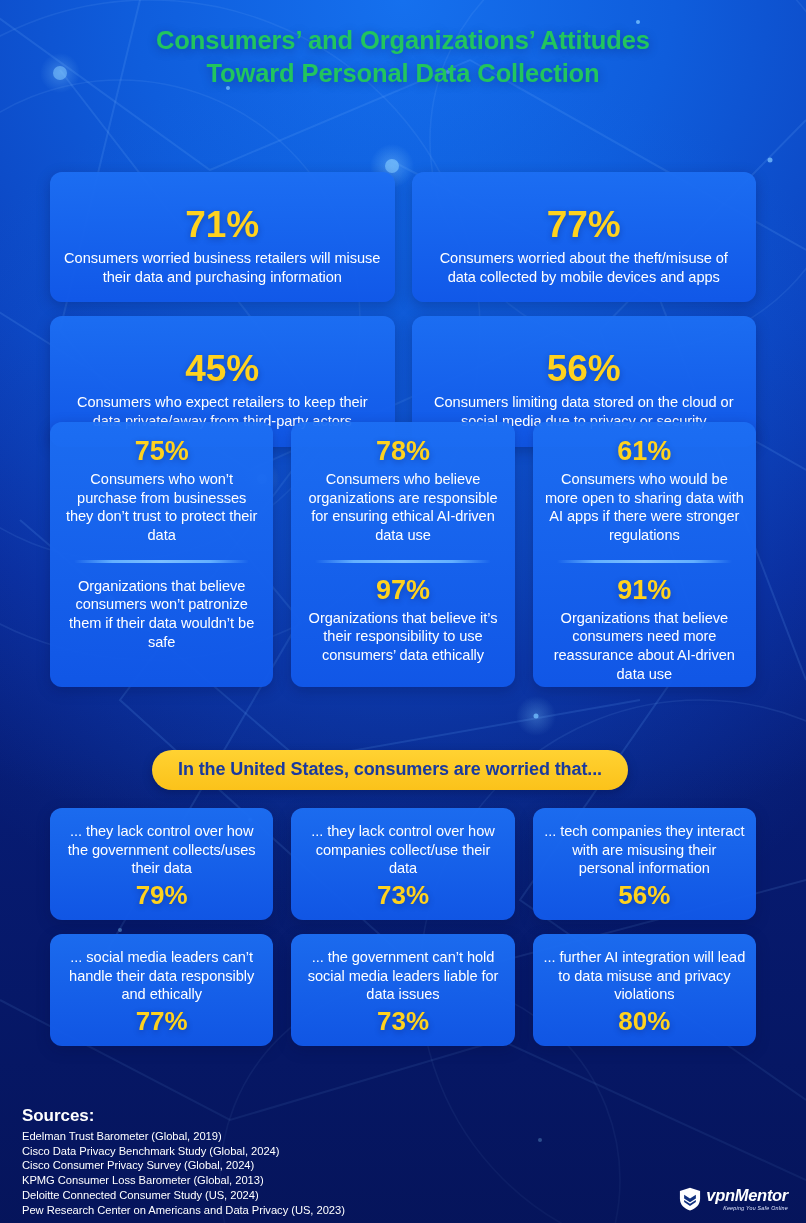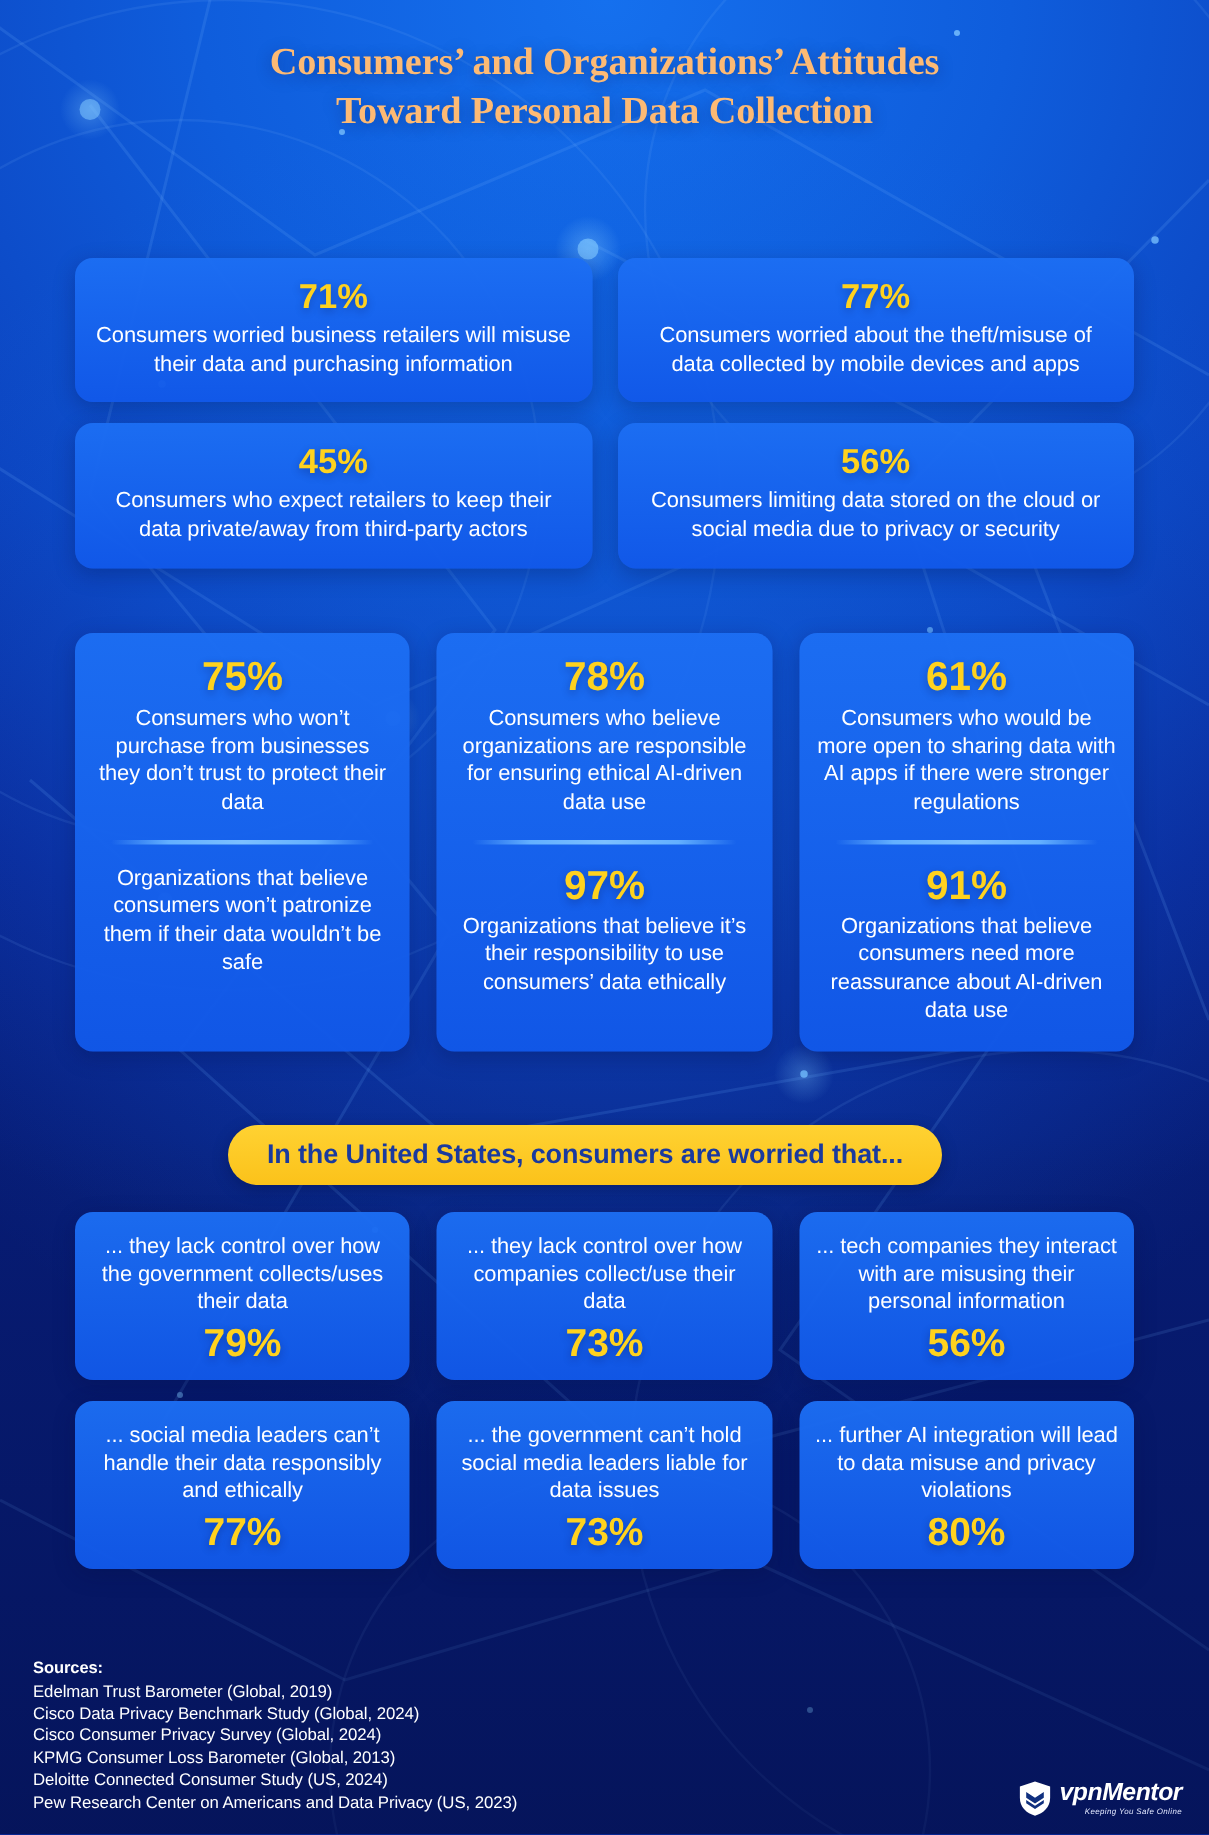--- a/index.html
+++ b/index.html
@@ -30,28 +30,27 @@
       radial-gradient(95% 55% at 50% 42%, rgba(21,118,240,.30) 0%, rgba(21,118,240,0) 70%),
       linear-gradient(180deg, rgba(0,0,0,0) 62%, rgba(4,14,70,.55) 100%);
     pointer-events:none;
   }
 
   #page { position:absolute; inset:0; z-index:3; }
 
   
   .title {
     text-align:center;
-    color:#fdba74;
+    color:#22c55e;
     font-size:25.5px;
     font-weight:bold;
     line-height:1.3;
     letter-spacing:-0.1px;
     padding:24px 44px 0;
     text-shadow:0 2px 10px rgba(0,20,80,.35);
-    font-family:Liberation Serif, serif;
   }
   .title .l2 { display:block; }
 
   .badge-wrap { display:flex; justify-content:center; }
   .badge {
     background:linear-gradient(180deg,#ffd232 0%,#fbc21a 100%);
     color:#1a3a9e;
     font-weight:bold;
     border-radius:22px;
     box-shadow:0 3px 10px rgba(2,12,60,.35);
@@ -92,32 +91,32 @@
 
   
   #grid-top {
     position:absolute;
     left:50px; top:172px; width:706px;
     display:grid;
     grid-template-columns:1fr 1fr;
     gap:14px 17px;
   }
   #grid-top .card { padding:14px 14px 16px; }
-  #grid-top .pct { font-size:23px; margin-bottom:6px; }
+  #grid-top .pct { font-size:37px; margin-bottom:6px;margin-top:20px; }
   #grid-top .desc { font-size:14.6px; }
 
   
   #grid-mid {
     position:absolute;
     left:50px; top:422px; width:706px;
     display:grid;
     grid-template-columns:1fr 1fr 1fr;
     gap:0 18px;
   }
-  #grid-mid .card { padding:16px 12px 18px; }
+  #grid-mid .card { padding:16px 12px 4px; }
   #grid-mid .pct { font-size:27px; margin-bottom:5px; }
   #grid-mid .desc { font-size:14.6px; }
   .divider {
     height:3px;
     margin:15px 12px 14px;
     border-radius:3px;
     background:linear-gradient(90deg, rgba(110,180,255,0) 0%, #63b0ff 22%, #7cc0ff 50%, #63b0ff 78%, rgba(110,180,255,0) 100%);
   }
 
   
@@ -141,21 +140,21 @@
 
   
   #sources {
     position:absolute;
     left:22px; top:1105px;
     color:#ffffff;
     font-size:11.2px;
     line-height:1.33;
     letter-spacing:-0.05px;
   }
-  #sources .lbl { font-weight:bold; font-size:11px; margin-bottom:1px; }
+  #sources .lbl { font-weight:bold; font-size:17px; margin-bottom:1px; }
 
   
   #logo {
     position:absolute;
     right:18px; bottom:12px;
     display:flex; align-items:center; gap:5px;font-style:italic;
   }
   #logo .mark { width:22px; height:24px; display:block; }
   #logo .wordmark { line-height:1; }
   #logo .wm-top { font-size:16.5px; font-weight:bold; color:#fff; letter-spacing:-0.3px; }

